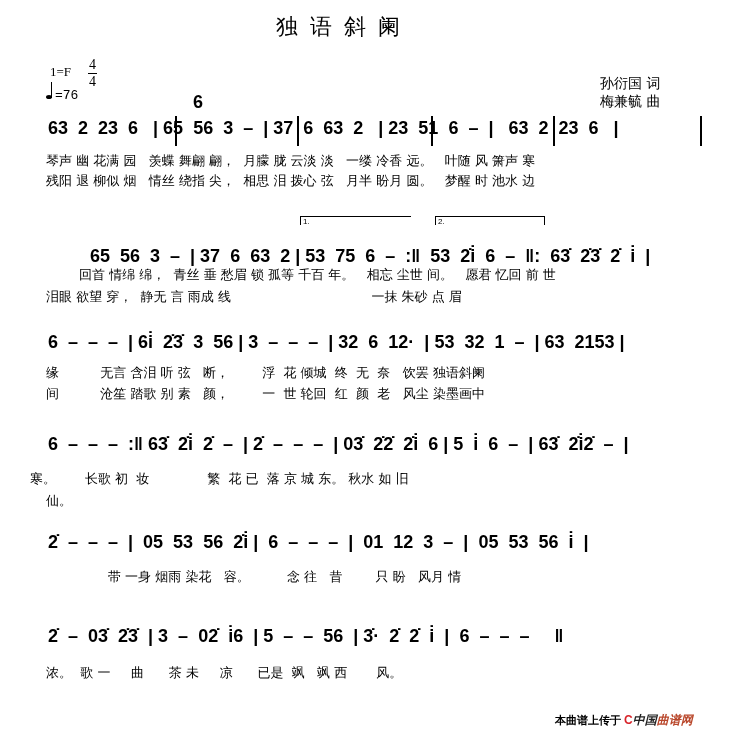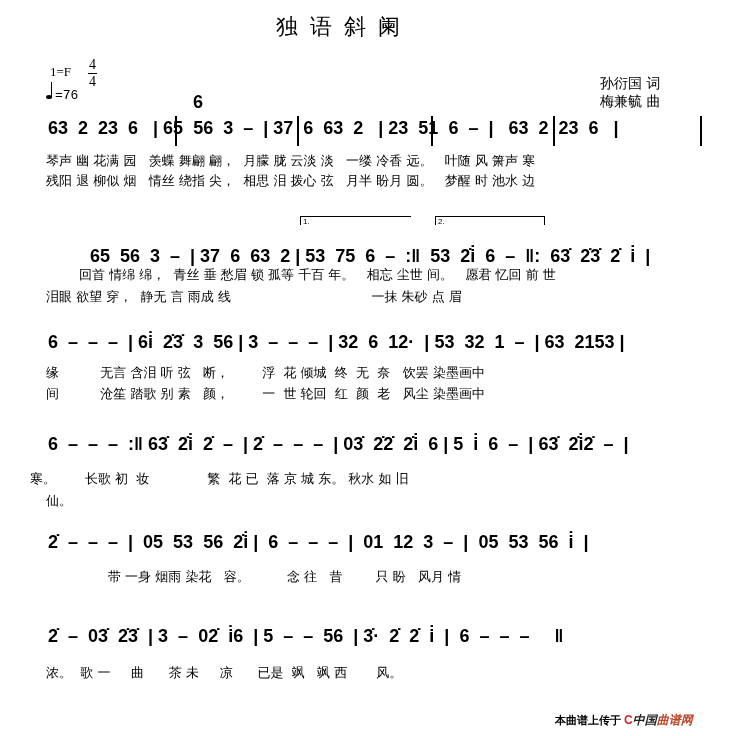--- a/index.html
+++ b/index.html
@@ -62,21 +62,21 @@
 <div class="staff" style="top:230px;">
   <div class="volta" style="left:300px;top:-14px;width:108px;">1.</div>
   <div class="volta voltar" style="left:435px;top:-14px;width:106px;">2.</div>
   <div class="lyr" style="left:46px;top:36px;margin-left:33px;">回首 情绵 绵，  青丝 垂 愁眉 锁 孤等 千百 年。   相忘 尘世 间。   愿君 忆回 前 世</div>
   <div class="lyr" style="left:46px;top:58px;">泪眼 欲望 穿，  静无 言 雨成 线                                  一抹 朱砂 点 眉</div>
   <div class="notes" style="left:48px;top:16px;margin-left:42px;">65  56  3  –  | 37  6  63  2 | 53  75  6  –  :‖  53  2̇i̇  6  –  ‖:  63̇  2̇3̇  2̇  i̇  |</div>
 </div>
 
 <div class="staff" style="top:330px;">
   <div class="notes" style="left:48px;top:2px;">6  –  –  –  | 6i̇  2̇3̇  3  56 | 3  –  –  –  | 32  6  12·  | 53  32  1  –  | 63  2153 |</div>
-  <div class="lyr" style="left:46px;top:34px;">缘          无言 含泪 听 弦   断，        浮  花 倾城  终  无  奈   饮罢 染墨画中</div>
+  <div class="lyr" style="left:46px;top:34px;">缘          无言 含泪 听 弦   断，        浮  花 倾城  终  无  奈   饮罢 独语斜阑</div>
   <div class="lyr" style="left:46px;top:55px;">间          沧笙 踏歌 别 素   颜，        一  世 轮回  红  颜  老   风尘 染墨画中</div>
 </div>
 
 <div class="staff" style="top:430px;">
   <div class="notes" style="left:48px;top:4px;">6  –  –  –  :‖ 63̇  2̇i̇  2̇  –  | 2̇  –  –  –  | 03̇  2̇2̇  2̇i̇  6 | 5  i̇  6  –  | 63̇  2̇i̇2̇  –  |</div>
   <div class="lyr" style="left:30px;top:40px;">寒。       长歌 初  妆              繁  花 已  落 京 城 东。 秋水 如 旧</div>
   <div class="lyr" style="left:46px;top:62px;">仙。</div>
 </div>
 
 <div class="staff" style="top:530px;">

